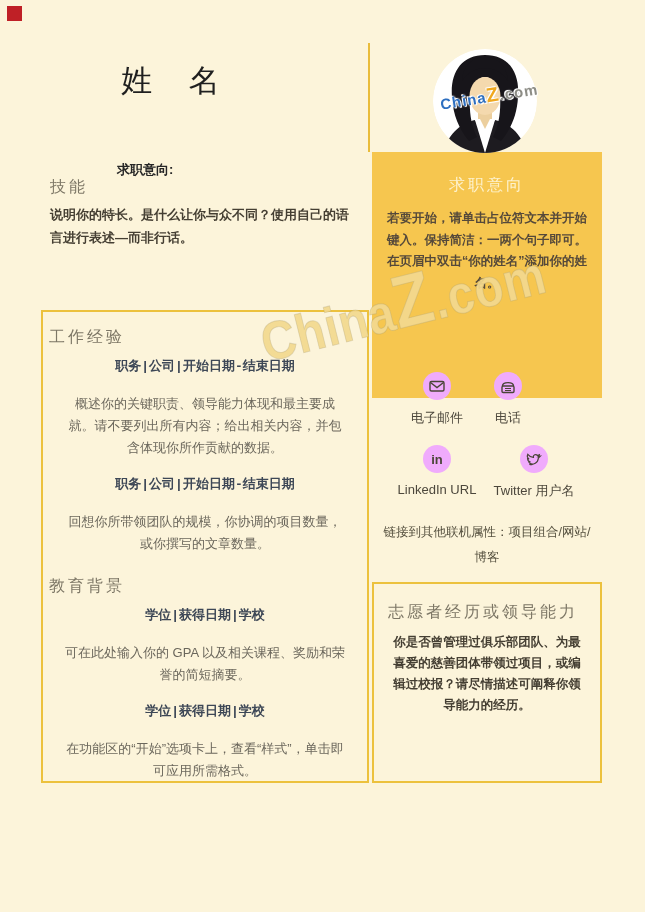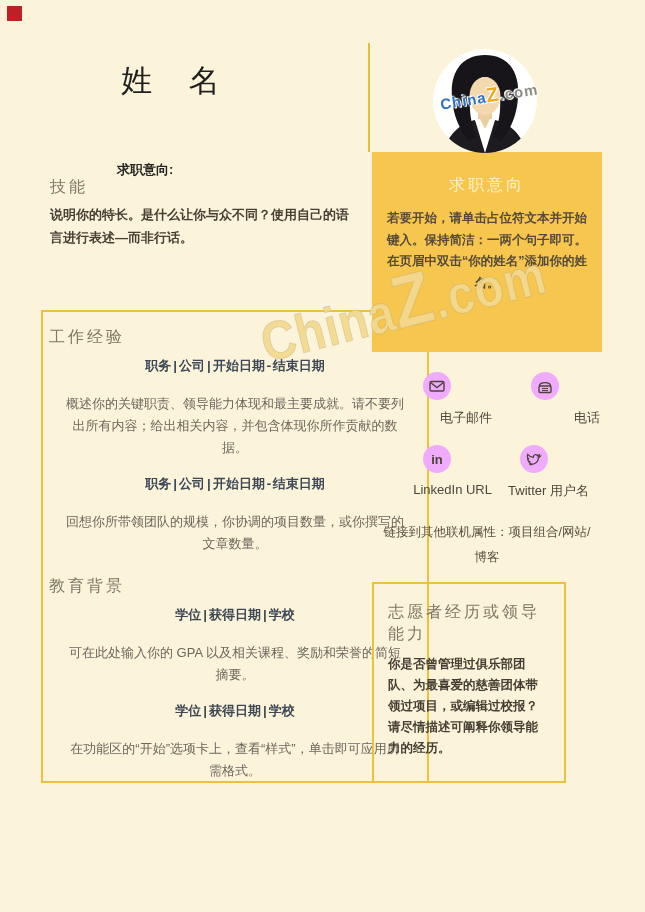--- a/index.html
+++ b/index.html
@@ -15,54 +15,54 @@
     font-size:31px;letter-spacing:14px;color:#1f1f1f;font-weight:400;line-height:34px;}
   .objective-label{left:117px;top:118px;font-size:13px;font-weight:bold;color:#262626;margin-top:43px;}
   
   .divider{left:368px;top:43px;width:2px;height:109px;background:#e9bc3b;}
   
   .skills-heading{left:50px;top:176px;width:310px;}
   .section-heading{font-size:16px;letter-spacing:3px;color:#7d7766;line-height:22px;}
   .skills-body{left:50px;top:203px;width:310px;}
   .bold-body{font-size:13px;font-weight:bold;color:#453f33;line-height:23px;text-align:left;}
   
-  .work-box{left:41px;top:310px;width:388px;height:473px;box-sizing:border-box;
+  .work-box{left:41px;top:310px;width:328px;height:473px;box-sizing:border-box;
     border:2px solid #ecc13d;padding:14px 6px 0 6px;}
   .subhead{font-size:13px;font-weight:bold;color:#3d4756;text-align:center;line-height:20px;margin:9px 0 2px 0;font-family:Liberation Mono, monospace;}
   .body-text{font-size:13px;color:#6b675c;text-align:center;line-height:22px;margin:16px;}
   .edu-heading{margin-top:20px;}
   
-  .objective-box{left:372px;top:152px;width:230px;height:200px;box-sizing:border-box;
+  .objective-box{left:372px;top:152px;width:230px;height:246px;box-sizing:border-box;
     background:#f6c64f;padding:22px 15px 0 15px;}
   .objective-heading{font-size:16px;letter-spacing:3px;color:#fdf2cd;text-align:center;line-height:22px;}
   .objective-body{margin-top:12px;font-size:12.5px;font-weight:bold;color:#55493a;line-height:21.5px;text-align:center;}
   
   .avatar-wrap{left:433px;top:49px;width:104px;height:104px;border-radius:50%;overflow:hidden;}
   .avatar-watermark{left:424px;top:84px;width:130px;transform:rotate(-9deg);
     font-weight:bold;font-size:15px;letter-spacing:1px;text-align:center;
     text-shadow:0 0 2px #fff,0 0 2px #fff,1px 1px 0 #fff,-1px -1px 0 #fff;}
   .wm-china{color:#2e6fc0;}
   .wm-z{color:#f0a81e;font-size:20px;}
   .wm-com{color:#8d8d86;}
   
-  .contact-cell{width:110px;text-align:right;}
+  .contact-cell{width:110px;text-align:center;}
   .icon-circle{width:28px;height:28px;border-radius:50%;background:#f0abfc;margin:2px auto;
     display:flex;align-items:center;justify-content:center;}
   .cell-email{left:382px;top:370px;}
-  .cell-phone{left:490px;top:370px;}
+  .cell-phone{left:453px;top:370px;}
   .cell-linkedin{left:382px;top:443px;}
   .cell-twitter{left:479px;top:443px;}
   .contact-label{margin-top:9px;font-size:13px;color:#4c473c;}
   .in-glyph{font-size:13px;font-weight:bold;color:#4a4538;line-height:1;}
   .links-note{left:382px;top:520px;width:210px;font-size:12.5px;color:#55503f;
     line-height:25px;text-align:center;}
   
-  .volunteer-box{left:372px;top:582px;width:194px;height:201px;box-sizing:border-box;
+  .volunteer-box{left:372px;top:582px;width:230px;height:201px;box-sizing:border-box;
     border:2px solid #ecc13d;padding:17px 14px 0 14px;}
-  .volunteer-body{margin-top:9px;font-size:12.5px;font-weight:bold;color:#453f33;line-height:21px;text-align:left;}
+  .volunteer-body{margin-top:9px;font-size:12.5px;font-weight:bold;color:#453f33;line-height:21px;text-align:center;}
   
   .big-watermark{left:250px;top:296px;transform:rotate(-14deg) scaleX(.88);transform-origin:left top;
     font-weight:800;font-size:54px;letter-spacing:1px;color:#f3d98f;opacity:.92;
     -webkit-text-stroke:1px rgba(160,148,110,.30);z-index:6;white-space:nowrap;}
   .big-watermark .wm-z-big{font-size:74px;}
   svg{display:block;}
 </style>
 </head>
 <body>
 

